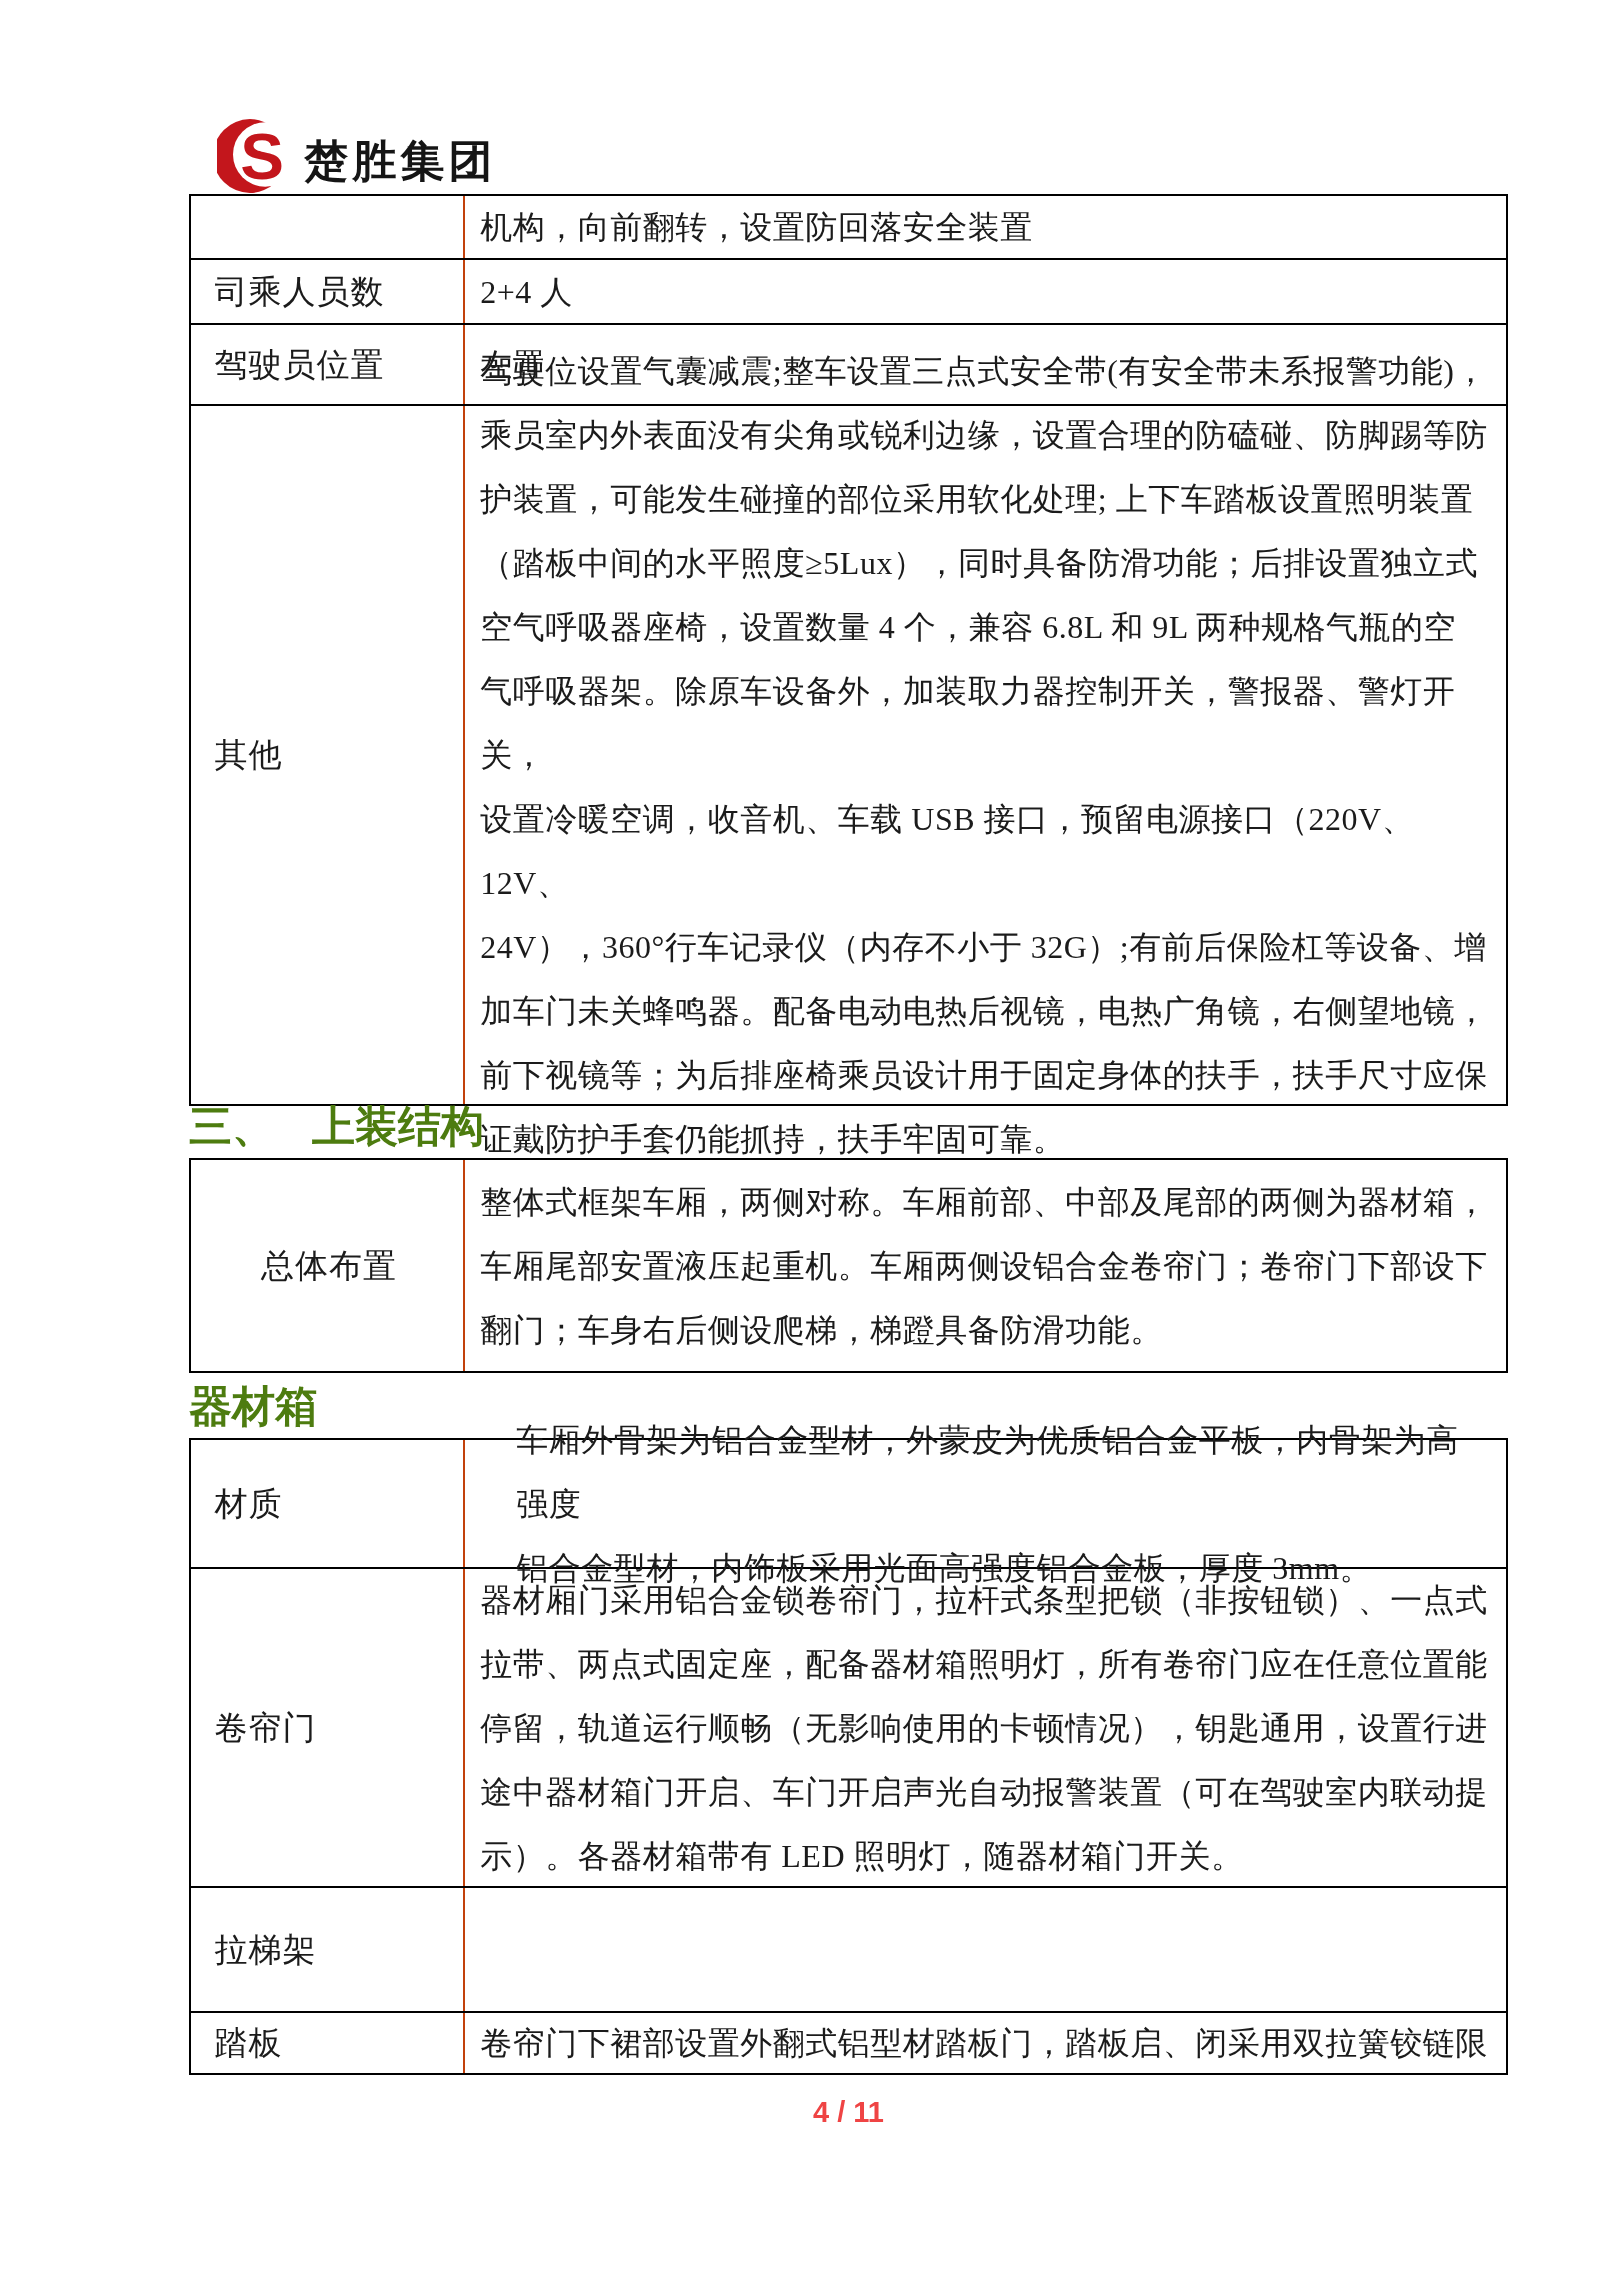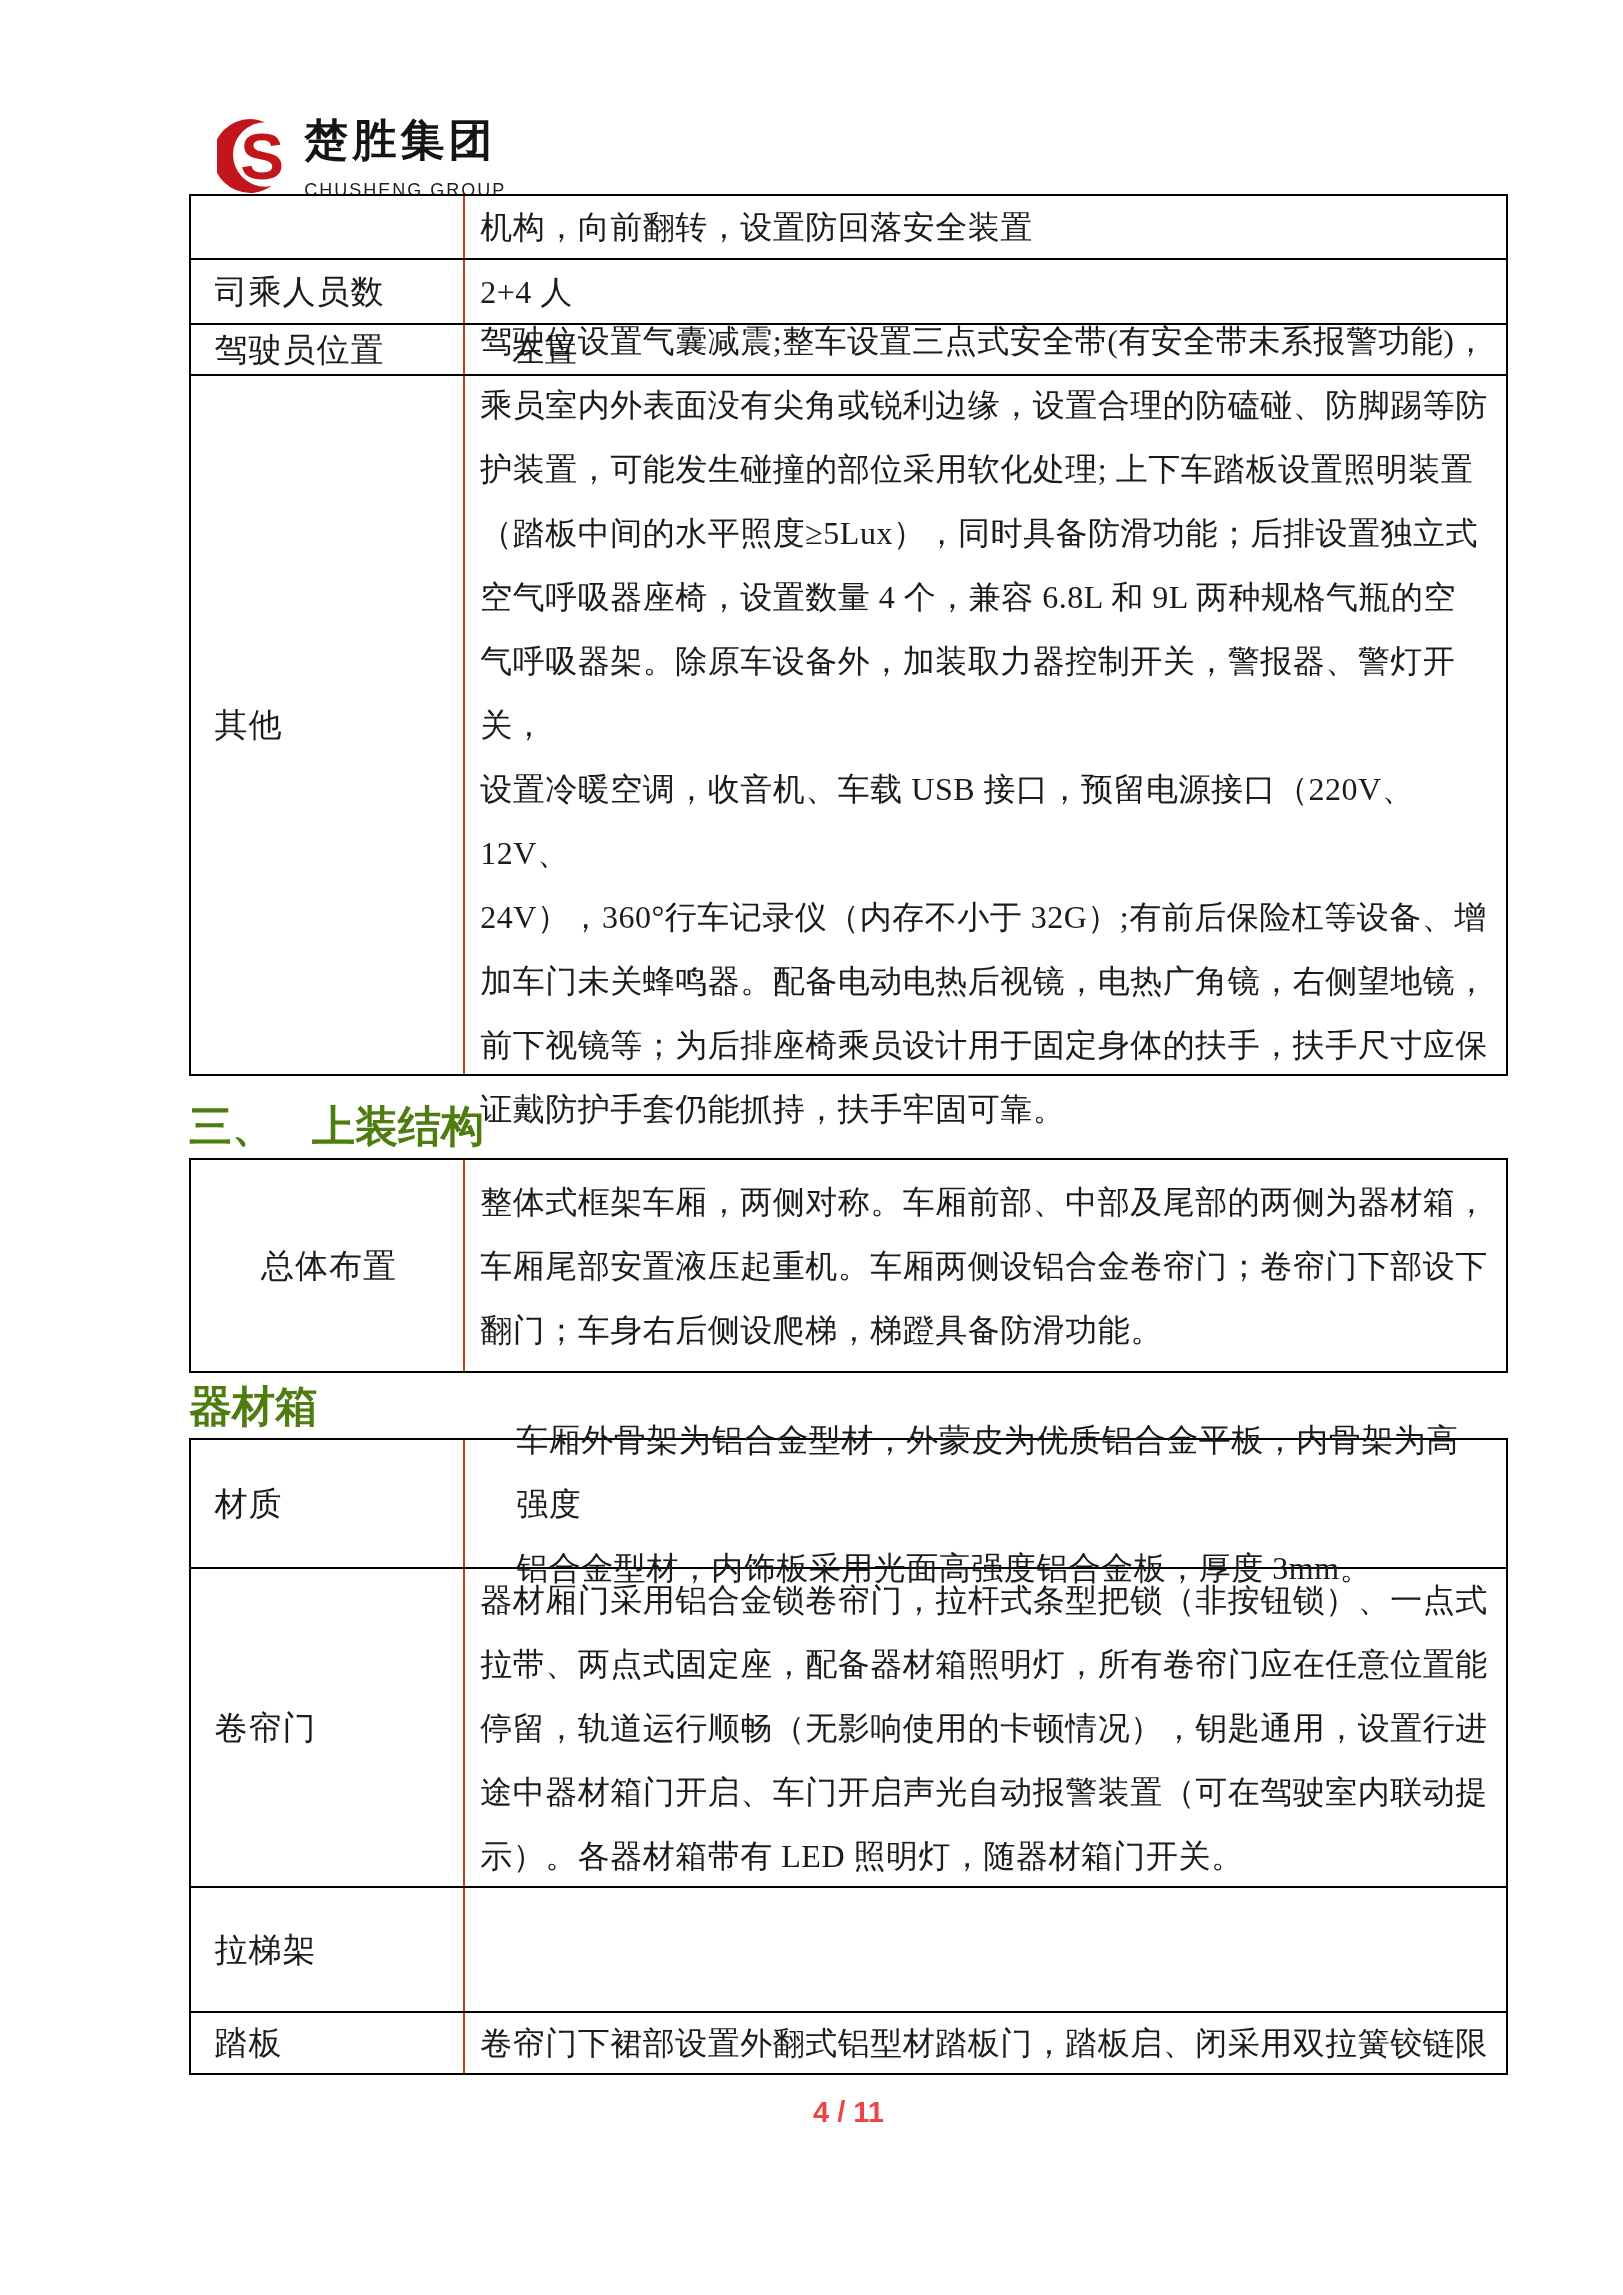--- a/index.html
+++ b/index.html
@@ -12,21 +12,21 @@
     color:#1b1b1b;
     overflow:hidden;
   }
 
   
   .logo { position:absolute; left:217px; top:115px; display:flex; align-items:flex-start; }
   .logo-mark { width:73px; height:82px; flex:0 0 auto; }
   .logo-text { margin-left:14.3px; font-family:"Liberation Sans","DejaVu Sans",sans-serif; }
   .logo-cn {
     font-size:44px; font-weight:bold; color:#151515;
-    letter-spacing:4.1px; line-height:49px; margin-top:0;
+    letter-spacing:4.1px; line-height:49px; margin-top:21px;
   }
   .logo-en {
     font-size:18px; font-weight:normal; color:#1d1d1d;
     letter-spacing:2px; line-height:20.4px; margin-top:16px;
   }
 
   
   .tbl {
     position:absolute; left:189px; width:1319px;
     border:2px solid #000;
@@ -90,21 +90,21 @@
 
   <div class="tbl" style="top:194px;">
     <div class="trow" style="height:62px;">
       <div class="lbl"></div>
       <div class="val">机构，向前翻转，设置防回落安全装置</div>
     </div>
     <div class="trow" style="height:65px;">
       <div class="lbl">司乘人员数</div>
       <div class="val">2+4 人</div>
     </div>
-    <div class="trow" style="height:51px;gap:32px;">
+    <div class="trow" style="height:81px;">
       <div class="lbl">驾驶员位置</div>
       <div class="val">左置</div>
     </div>
     <div class="trow" style="height:700px;">
       <div class="lbl">其他</div>
       <div class="val">驾驶位设置气囊减震;整车设置三点式安全带(有安全带未系报警功能)，
 乘员室内外表面没有尖角或锐利边缘，设置合理的防磕碰、防脚踢等防
 护装置，可能发生碰撞的部位采用软化处理; 上下车踏板设置照明装置
 （踏板中间的水平照度≥5Lux），同时具备防滑功能；后排设置独立式
 空气呼吸器座椅，设置数量 4 个，兼容 6.8L 和 9L 两种规格气瓶的空

